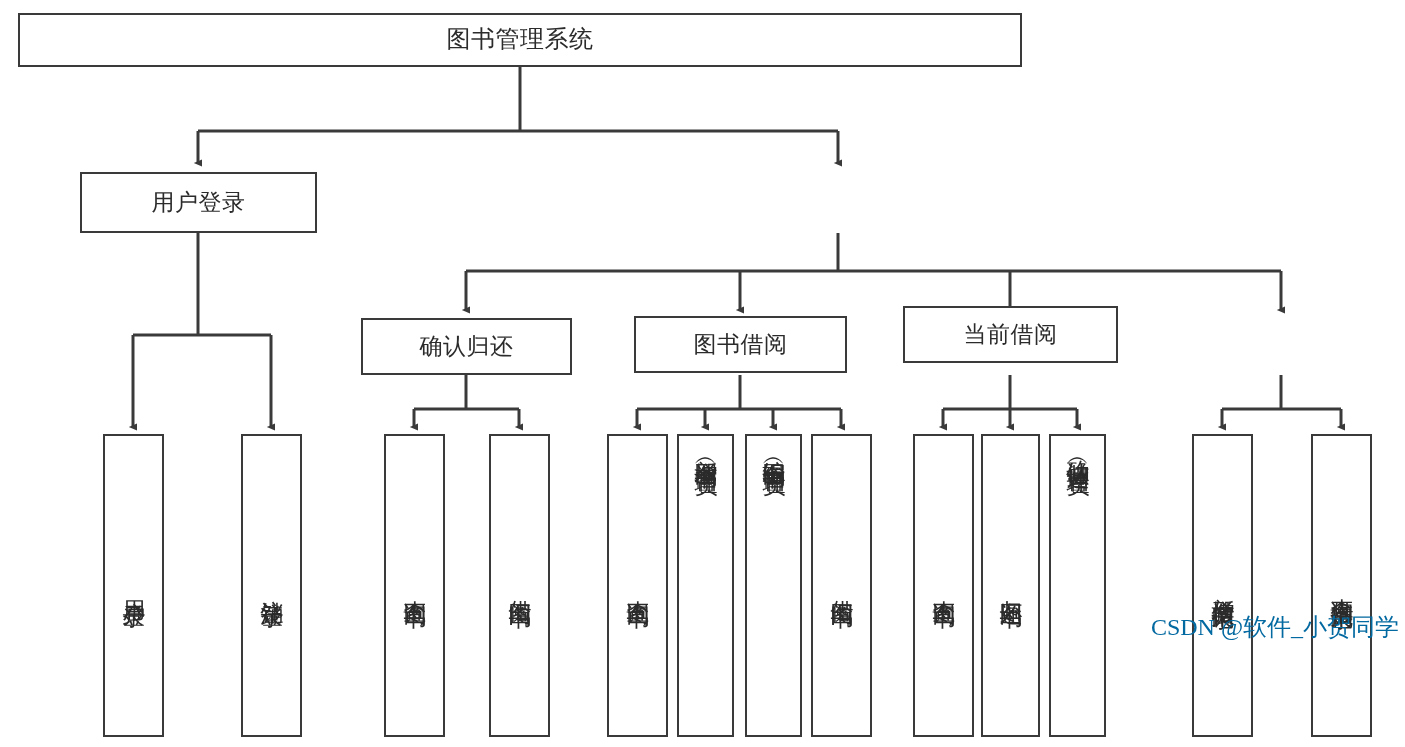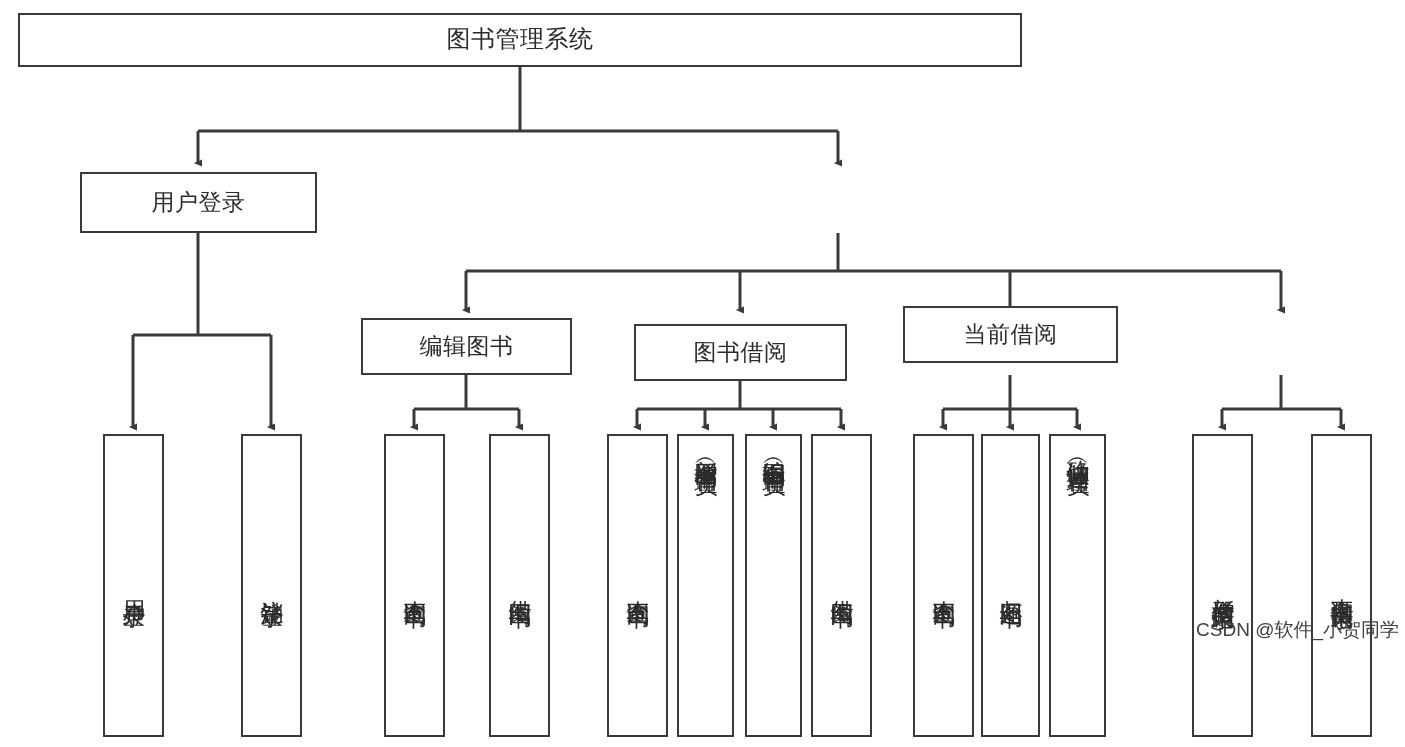--- a/index.html
+++ b/index.html
@@ -61,24 +61,24 @@
     margin: 0 auto;
   }
   .node.vertical.centered {
     align-items: center;
     padding-top: 0;
   }
   #watermark {
     position: absolute;
     right: 6px;
     bottom: 6px;
-    font-size: 19px;
-    color: #404040;
+    font-size: 24px;
+    color: #0369a1;
     white-space: nowrap;
-    font-family: Liberation Sans, sans-serif;
+    font-family: Liberation Serif, serif;
   }
 </style>
 </head>
 <body>
 
 <div id="diagram-root">
 
   <svg class="edges" viewBox="0 0 1405 747">
     <defs>
       <marker id="arrow" markerWidth="9" markerHeight="9" refX="4.2" refY="4.4" orient="auto" markerUnits="userSpaceOnUse">
@@ -132,24 +132,24 @@
   <div class="node horizontal root" style="left:18px; top:13px; width:1004px; height:54px;">
     <span class="label">图书管理系统</span>
   </div>
 
   <div class="node horizontal" style="left:80px; top:172px; width:237px; height:61px;">
     <span class="label">用户登录</span>
   </div>
 
 
   <div class="node horizontal" style="left:361px; top:318px; width:211px; height:57px;">
-    <span class="label">编辑图书</span>
-  </div>
-
-  <div class="node horizontal" style="left:634px; top:324px; width:213px; height:57px;">
+    <span class="label">确认归还</span>
+  </div>
+
+  <div class="node horizontal" style="left:634px; top:316px; width:213px; height:57px;">
     <span class="label">图书借阅</span>
   </div>
 
   <div class="node horizontal" style="left:903px; top:306px; width:215px; height:57px;">
     <span class="label">当前借阅</span>
   </div>
 
 
   <div class="node vertical centered" style="left:103px; top:434px; width:61px; height:303px;">
     <span class="label">用户登录</span>

